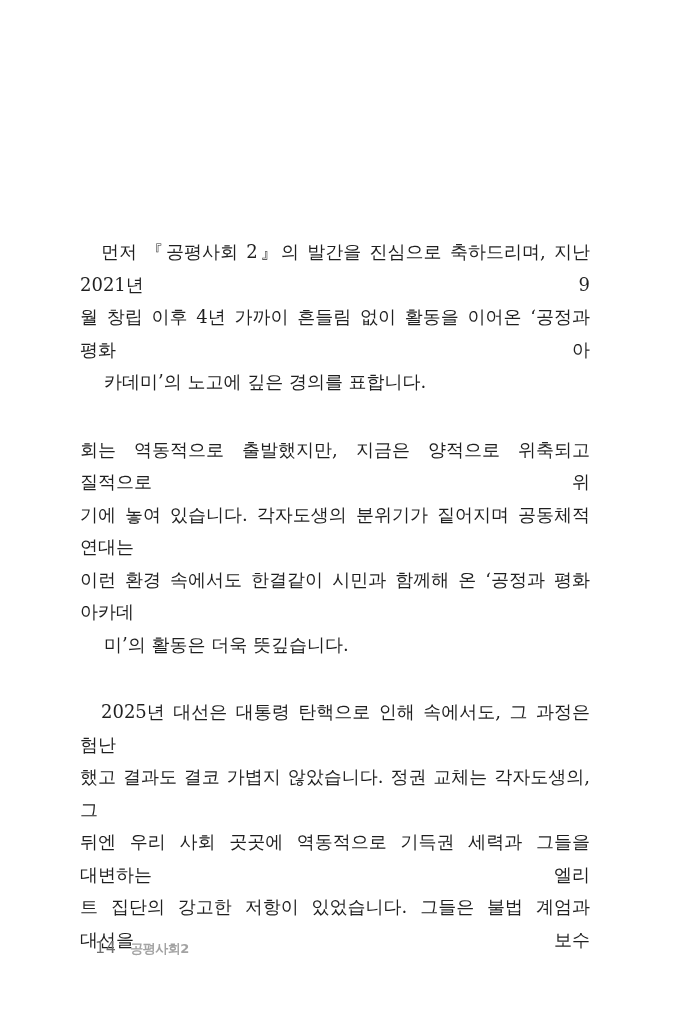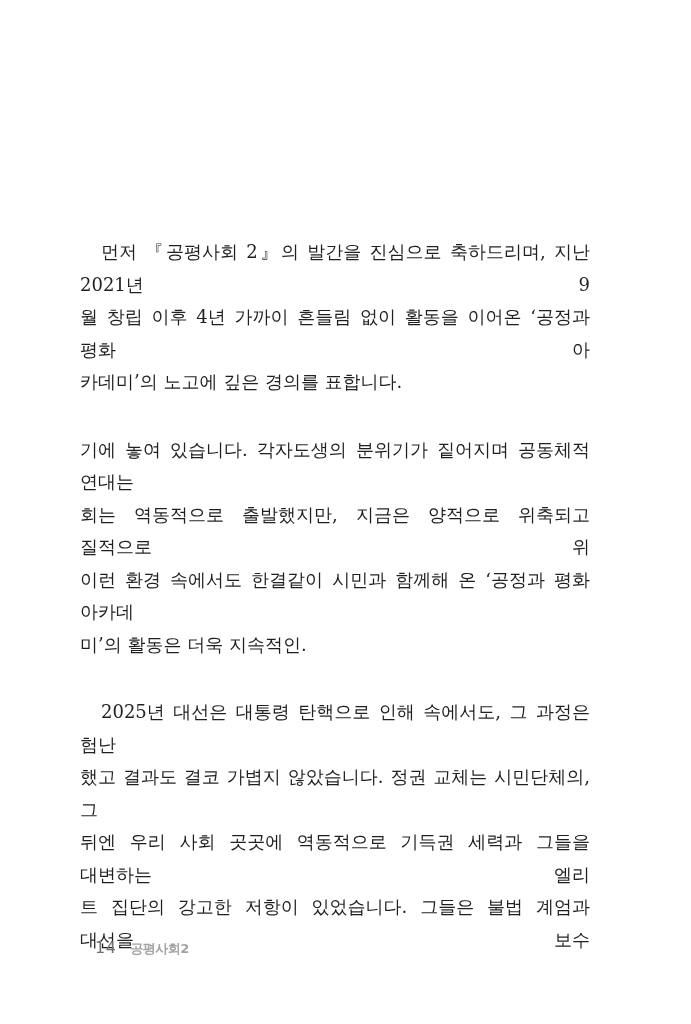--- a/index.html
+++ b/index.html
@@ -35,20 +35,21 @@
   .line {
     text-align: justify;
     text-align-last: justify;
     white-space: normal;
   }
   .line.par-first {
     text-indent: 21px;
   }
   .line.par-last {
     text-align-last: left;
+    margin-left: 24px;
   }
   .page-footer {
     position: absolute;
     left: 95px;
     top: 938px;
     display: flex;
     align-items: baseline;
     gap: 14px;
   }
   .page-number {
@@ -69,28 +70,28 @@
 <body>
 
 <div class="page">
   <main class="text-block">
       <div class="paragraph spaced">
         <div class="line par-first">먼저 『공평사회 2』의 발간을 진심으로 축하드리며, 지난 2021년 9</div>
         <div class="line">월 창립 이후 4년 가까이 흔들림 없이 활동을 이어온 ‘공정과 평화 아</div>
         <div class="line par-last">카데미’의 노고에 깊은 경의를 표합니다.</div>
       </div>
       <div class="paragraph spaced">
+        <div class="line">회는 역동적으로 출발했지만, 지금은 양적으로 위축되고 질적으로 위</div>
         <div class="line">기에 놓여 있습니다. 각자도생의 분위기가 짙어지며 공동체적 연대는</div>
-        <div class="line">회는 역동적으로 출발했지만, 지금은 양적으로 위축되고 질적으로 위</div>
         <div class="line">이런 환경 속에서도 한결같이 시민과 함께해 온 ‘공정과 평화 아카데</div>
-        <div class="line par-last">미’의 활동은 더욱 지속적인.</div>
+        <div class="line par-last">미’의 활동은 더욱 뜻깊습니다.</div>
       </div>
       <div class="paragraph">
         <div class="line par-first">2025년 대선은 대통령 탄핵으로 인해 속에서도, 그 과정은 험난</div>
-        <div class="line">했고 결과도 결코 가볍지 않았습니다. 정권 교체는 시민단체의, 그</div>
+        <div class="line">했고 결과도 결코 가볍지 않았습니다. 정권 교체는 각자도생의, 그</div>
         <div class="line">뒤엔 우리 사회 곳곳에 역동적으로 기득권 세력과 그들을 대변하는 엘리</div>
         <div class="line">트 집단의 강고한 저항이 있었습니다. 그들은 불법 계엄과 대선을 보수</div>
       </div>
     </main>
 
   <footer class="page-footer">
     <span class="page-number">14</span>
     <span class="book-title">공평사회2</span>
   </footer>
 </div>

